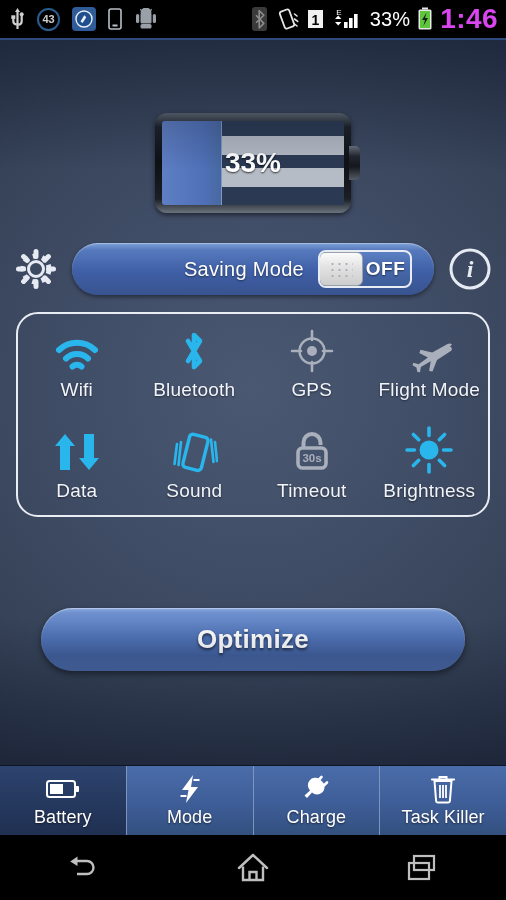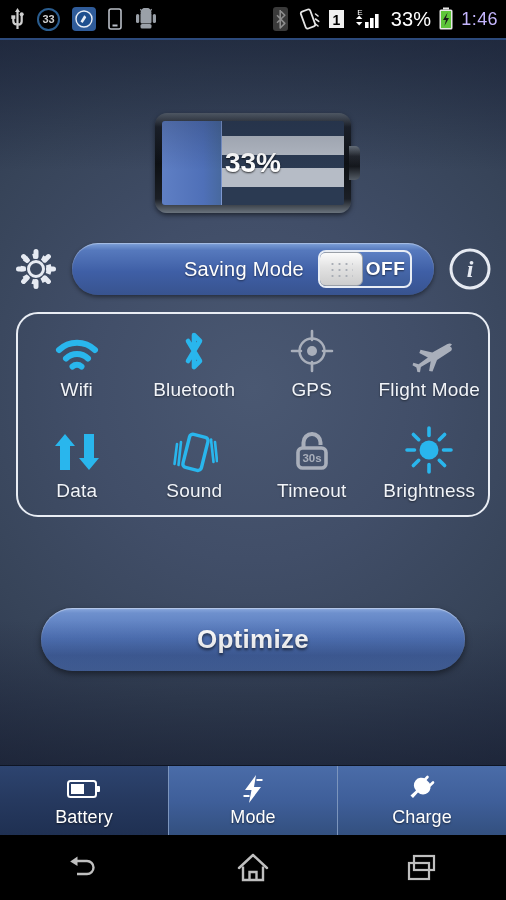--- a/index.html
+++ b/index.html
@@ -14,21 +14,21 @@
   
   .statusbar{
     position:absolute; left:0; top:0; width:506px; height:38px;
     background:#000; color:#d8d8d8;
   }
   .sb-left{ position:absolute; left:10px; top:0; height:38px;
             display:flex; align-items:center; gap:12px; }
   .sb-right{ position:absolute; right:8px; top:0; height:38px;
              display:flex; align-items:center; gap:7px; }
   .sb-text{ font-size:20px; color:#fff; letter-spacing:.2px; }
-  .sb-clock{ font-size:18px; color:#c4b5fd; letter-spacing:.4px; }
+  .sb-clock{ font-size:28px; color:#d946ef; letter-spacing:.4px;font-weight:bold; }
   .ic{ display:block; }
   .badge33{
     width:23px;height:23px;border-radius:50%;
     border:2px solid #2a5d8f; color:#cfcfcf; font-size:11px;
     display:flex;align-items:center;justify-content:center;
     font-weight:bold;
   }
   .cleanicon{
     width:24px;height:24px;border-radius:4px;background:#2f5b99;
     display:flex;align-items:center;justify-content:center;
@@ -218,21 +218,21 @@
       <span>
         <svg class="ic" width="15" height="24" viewBox="0 0 15 24">
           <path d="M7.5 1 L10 5 H8.6 V17 H6.4 V5 H5 Z" fill="#cfcfcf"></path>
           <rect x="6.4" y="16" width="2.2" height="6" fill="#cfcfcf"></rect>
           <path d="M2.2 10 h2.2 v4 q0 2.4 2.4 2.6 v2 q-4.6-.3-4.6-4.6z" fill="#cfcfcf"></path>
           <path d="M10.6 8 h2.2 v6.2 q0 4.4-4.6 4.6 v-2 q2.4-.2 2.4-2.6z" fill="#cfcfcf"></path>
           <circle cx="11.7" cy="7.2" r="2" fill="#cfcfcf"></circle>
           <rect x="1.3" y="8.3" width="4" height="3.6" fill="#cfcfcf"></rect>
         </svg>
       </span>
-      <span class="badge33">33</span>
+      <span class="badge33">43</span>
       <span class="cleanicon">
         <svg class="ic" width="18" height="18" viewBox="0 0 18 18">
           <circle cx="9" cy="9" r="8" fill="#1f4f8f" stroke="#eaeef5" stroke-width="1.4"></circle>
           <path d="M5.5 11.5 L9.2 5.2 q1.6 .6 2 2.4 L7.6 13 Z" fill="#eaeef5"></path>
         </svg>
       </span>
       <span>
         <svg class="ic" width="14" height="22" viewBox="0 0 14 22">
           <rect x="1" y="1" width="12" height="20" rx="2" fill="none" stroke="#b9bec6" stroke-width="1.6"></rect>
           <rect x="4.5" y="16.5" width="5" height="2" fill="#b9bec6"></rect>
@@ -460,20 +460,31 @@
       </div>
       <div class="tab">
         <span class="tglyph">
           <svg width="30" height="30" viewBox="0 0 30 30">
         <path d="M20.5 3 L15.8 8 M26 8.5 L21 13.2" stroke="#fff" stroke-width="2.6" stroke-linecap="round"></path>
         <path d="M22.5 9 a7.5 7.5 0 0 1 -11.5 9.4 L6 24 L3.5 21.5 L9 16.5 A7.5 7.5 0 0 1 18.5 5z" fill="#fff"></path>
       </svg>
         </span>
         <span class="tlabel">Charge</span>
       </div>
+      <div class="tab">
+        <span class="tglyph">
+          <svg width="26" height="30" viewBox="0 0 26 30">
+        <path d="M2 5.5 h22" stroke="#fff" stroke-width="2.2" stroke-linecap="round"></path>
+        <path d="M9.5 5.5 V3 h7 v2.5" fill="none" stroke="#fff" stroke-width="2"></path>
+        <path d="M4.5 7 h17 l-1.6 20 a1.5 1.5 0 0 1 -1.5 1.4 H7.6 a1.5 1.5 0 0 1 -1.5 -1.4z" fill="none" stroke="#fff" stroke-width="2"></path>
+        <path d="M10 11 v13 M13 11 v13 M16 11 v13" stroke="#fff" stroke-width="1.8"></path>
+      </svg>
+        </span>
+        <span class="tlabel">Task Killer</span>
+      </div>
     </div>
 
   <div class="navbar">
     <div class="navbtn">
       <span>
         <svg class="ic" width="34" height="26" viewBox="0 0 34 26">
           <path d="M10 19 h10 a6.5 6.5 0 0 0 0-13 H7" fill="none" stroke="#bfbfbf" stroke-width="2.4"></path>
           <path d="M10.5 1.6 L3.2 6.4 L10.5 11 Z" fill="#bfbfbf"></path>
         </svg>
       </span>

